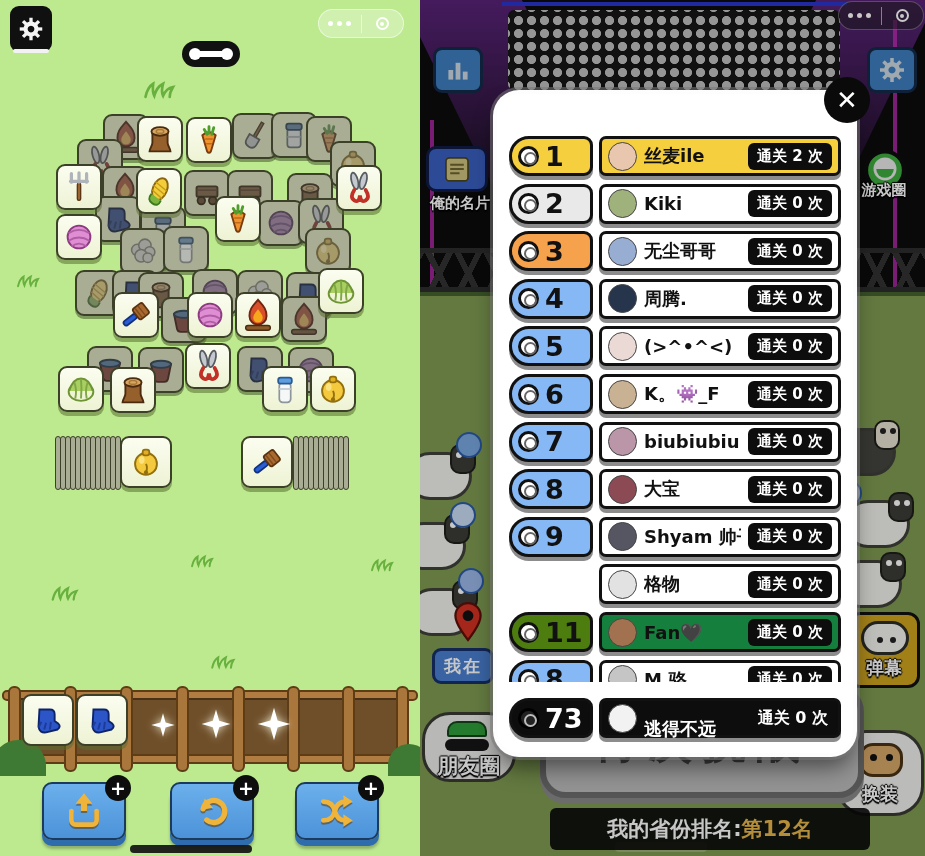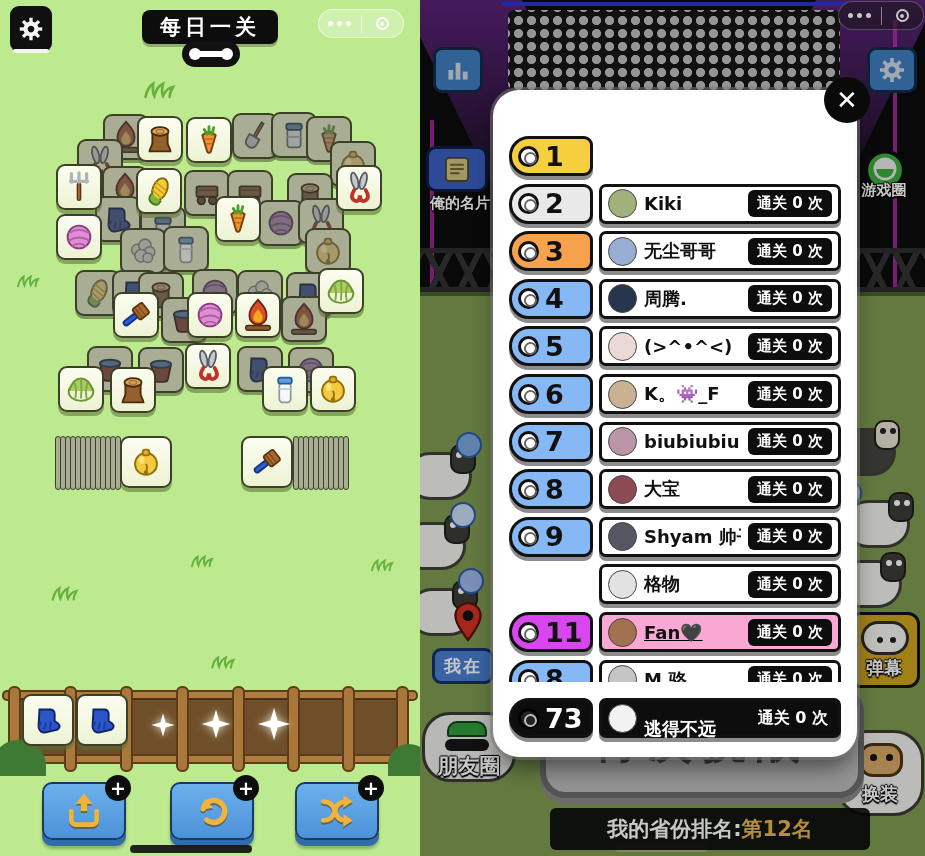--- a/index.html
+++ b/index.html
@@ -294,21 +294,20 @@
 <div id="screen">
 
   <div id="left-panel">
     <div class="settings-btn">
       <svg>
           <use href="#i-gear"></use>
         </svg>
     </div>
     <div class="settings-underline"></div>
 
-    <div class="lp-title">每日一关</div>
 
     <div class="capsule capsule-light">
       <span class="cap-dots">
           <i></i>
           <i></i>
           <i></i>
         </span>
       <span class="cap-div"></span>
       <span class="cap-ring">
           <i></i>
@@ -801,20 +800,25 @@
 
     <div class="dim-overlay"></div>
 
     <div class="modal">
       <div class="lb-rows" id="lb-rows">
           <div class="lb-row" style="top: 0px;">
             <div class="rank-pill" style="background: rgb(246, 207, 62);">
               <div class="medal"></div>
               <div class="rank-num">1</div>
             </div>
+            <div class="name-bar" style="background: rgb(246, 207, 62);">
+              <div class="avatar" style="background: rgb(233, 198, 174);"></div>
+              <div class="pname">丝麦ile</div>
+              <div class="count-badge">通关 2 次</div>
+            </div>
           </div>
           <div class="lb-row" style="top: 47.6px;">
             <div class="rank-pill" style="background: rgb(233, 233, 233);">
               <div class="medal"></div>
               <div class="rank-num">2</div>
             </div>
             <div class="name-bar" style="background: rgb(255, 255, 255);">
               <div class="avatar" style="background: rgb(159, 178, 124);"></div>
               <div class="pname">Kiki</div>
               <div class="count-badge">通关 0 次</div>
@@ -898,25 +902,25 @@
             </div>
           </div>
           <div class="lb-row" style="top: 428.4px;">
             <div class="name-bar" style="background: rgb(255, 255, 255);">
               <div class="avatar" style="background: rgb(226, 226, 226);"></div>
               <div class="pname">格物</div>
               <div class="count-badge">通关 0 次</div>
             </div>
           </div>
           <div class="lb-row" style="top: 476px;">
-            <div class="rank-pill" style="background: #d946ef;">
+            <div class="rank-pill" style="background: #4d7c0f;">
               <div class="medal"></div>
               <div class="rank-num">11</div>
             </div>
-            <div class="name-bar" style="background: #f9a8d4; text-decoration: underline;">
+            <div class="name-bar" style="background: #15803d;">
               <div class="avatar" style="background: rgb(162, 113, 79);"></div>
               <div class="pname">Fan🖤</div>
               <div class="count-badge">通关 0 次</div>
             </div>
           </div>
           <div class="lb-row" style="top: 523.6px;">
             <div class="rank-pill" style="background: rgb(134, 184, 246);">
               <div class="medal"></div>
               <div class="rank-num">8</div>
             </div>

